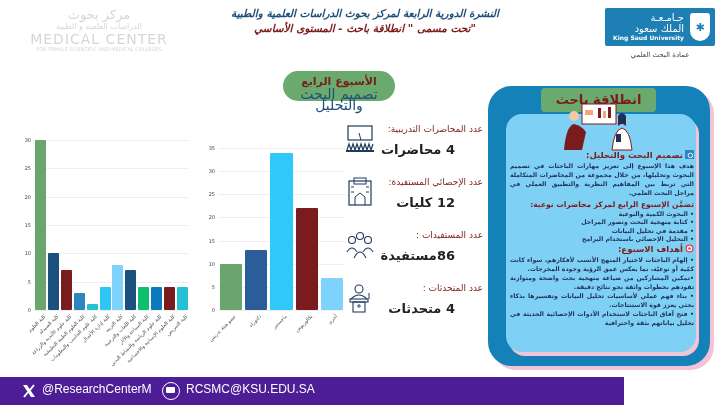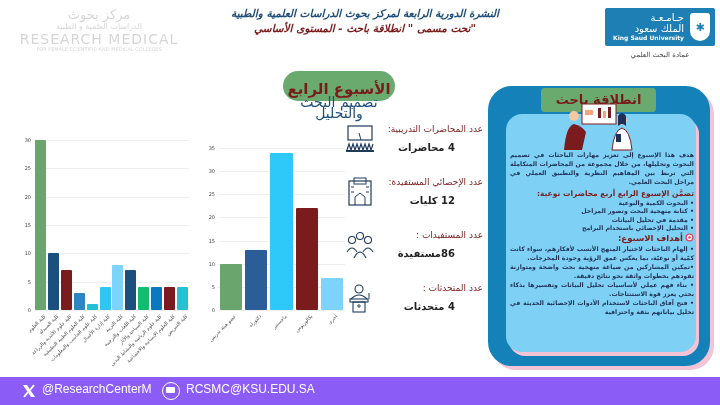--- a/index.html
+++ b/index.html
@@ -23,68 +23,68 @@
   
   .watermark { position: absolute; left: 4px; top: 4px; width: 190px; height: 130px; opacity: 0.35; text-align: center; }
   .watermark .shield { margin: 0 auto; width: 70px; height: 85px; background: #8fb8d8; border-radius: 6px 6px 35px 35px; display: flex; align-items: center; justify-content: center; color: #fff; font-size: 24px; font-weight: bold; }
   .watermark .w1 { font-size: 13px; color: #8a8a8a; direction: rtl; margin-top: 4px; line-height: 14px; }
   .watermark .w2 { font-size: 8px; color: #8a8a8a; direction: rtl; line-height: 10px; }
   .watermark .w3 { font-size: 14px; color: #8a8a8a; letter-spacing: 1px; line-height: 14px; }
   .watermark .w4 { font-size: 5px; color: #8a8a8a; line-height: 7px; }
 
   
   .week-pill { position: absolute; left: 283px; top: 71px; width: 112px; height: 30px; background: #6aaa6e; border-radius: 15px; text-align: center; direction: rtl; }
-  .week-pill .t1 { font-size: 15px; font-weight: bold; color: #7b1c1c; line-height: 15px; margin-top: 11px; }
+  .week-pill .t1 { font-size: 11px; font-weight: bold; color: #7b1c1c; line-height: 15px; margin-top: 3px; }
   .week-pill .t2 { font-size: 14px; color: #1f4e79; line-height: 11px; }
 
   
   .chart { position: absolute; }
   .chart .plot { position: absolute; }
   .chart .gridline { position: absolute; left: 0; right: 0; height: 1px; background: #efefef; }
   .chart .ytick { position: absolute; width: 14px; text-align: right; font-size: 5px; color: #444; }
   .chart .bar { position: absolute; bottom: 0; border-radius: 1px; }
   .chart .xlabel { position: absolute; font-size: 5px; color: #555; white-space: nowrap; transform-origin: right top; transform: rotate(-45deg); direction: rtl; }
   .chart1 { left: 14px; top: 136px; width: 175px; height: 230px; }
   .chart2 { left: 200px; top: 136px; width: 145px; height: 230px; }
 
   
   .stats { position: absolute; left: 345px; top: 120px; width: 138px; direction: rtl; }
   .stat { position: relative; height: 53px; }
   .stat .label { position: absolute; right: 0; top: 4px; font-size: 9px; font-weight: normal; color: #7b1c1c; white-space: nowrap; }
-  .stat .value { position: absolute; right: 28px; top: 22px; font-size: 10px; font-weight: bold; color: #222; white-space: nowrap; }
+  .stat .value { position: absolute; right: 28px; top: 22px; font-size: 13px; font-weight: bold; color: #222; white-space: nowrap; }
   .stat .icon { position: absolute; left: 0; top: 4px; width: 30px; height: 30px; color: #1f3b5c; }
 
   
   .panel-shadow { position: absolute; left: 492px; top: 90px; width: 222px; height: 280px; background: #f2c4d6; border-radius: 24px; }
   .panel { position: absolute; left: 488px; top: 86px; width: 222px; height: 280px; background: #1482b9; border-radius: 24px; }
   .panel-title { position: absolute; left: 541px; top: 88px; width: 115px; height: 24px; background: #6aaa6e; border-radius: 4px; text-align: center; direction: rtl; font-size: 13px; font-weight: bold; color: #7b1c1c; line-height: 24px; }
   .inner-shadow { position: absolute; left: 509px; top: 118px; width: 190px; height: 238px; background: #f2c4d6; border-radius: 16px; }
   .inner { position: absolute; left: 506px; top: 114px; width: 190px; height: 238px; background: #7fd0f5; border-radius: 16px; }
   .illustration { position: absolute; left: 560px; top: 102px; width: 78px; height: 50px; }
   .content { position: absolute; left: 510px; top: 150px; width: 184px; direction: rtl; text-align: right; }
   .content .h { font-size: 8.5px; font-weight: bold; color: #7b1c1c; line-height: 11px; }
   .content .p { font-size: 6.2px; color: #1f2f55; font-weight: bold; line-height: 9px; text-align: justify; }
   .content .li { font-size: 6.2px; color: #1f2f55; font-weight: bold; line-height: 8.3px; }
   .content .ic { display: inline-block; width: 9px; height: 9px; vertical-align: -1px; margin-left: 2px; }
 
   
-  .footer { position: absolute; left: 0; top: 377px; width: 720px; height: 28px; background: #8b5cf6; }
+  .footer { position: absolute; left: 0; top: 377px; width: 624px; height: 28px; background: #4c1d95; }
   .footer .twitter { position: absolute; left: 22px; top: 7px; width: 14px; height: 14px; }
   .footer .handle { position: absolute; left: 42px; top: 5px; font-family: "Liberation Sans", sans-serif; font-size: 12px; color: #fff; }
   .footer .mail { position: absolute; left: 162px; top: 5px; width: 18px; height: 18px; border: 1.5px solid #fff; border-radius: 50%; }
   .footer .mail::after { content: ""; position: absolute; left: 3px; top: 4px; width: 9px; height: 6px; background: #fff; border-radius: 1px; }
   .footer .email { position: absolute; left: 186px; top: 5px; font-family: "Liberation Sans", sans-serif; font-size: 12px; color: #fff; }
 </style>
 </head>
 <body>
 
 <div class="watermark">
   <div class="w1">مركز بحوث</div>
   <div class="w2">الدراسات العلمية و الطبية</div>
-  <div class="w3">RESEARCH MEDICAL</div>
+  <div class="w3">MEDICAL CENTER</div>
   <div class="w4">FOR FEMALE SCIENTIFIC AND MEDICAL COLLEGES</div>
 </div>
 
 <div class="header-titles">
   <div class="l1">النشرة الدورية الرابعة لمركز بحوث الدراسات العلمية والطبية</div>
   <div class="l3">"تحت مسمى " انطلاقة باحث - المستوى الأساسي</div>
 </div>
 
 <div class="ksu-logo">
   <div class="shield">✱</div>
@@ -236,22 +236,28 @@
     <rect x="48" y="5" width="3" height="11" fill="#7a1c1e"></rect>
   <circle cx="14" cy="14" r="5" fill="#f2c9a0"></circle>
   <path d="M4 48 Q6 24 14 22 Q22 24 26 30 L22 48 Z" fill="#7a1c1e"></path>
   <circle cx="62" cy="18" r="5" fill="#f2c9a0"></circle>
   <path d="M58 14 Q62 8 66 14 L66 24 Q62 20 58 24 Z" fill="#1f2f55"></path>
   <path d="M52 48 Q54 28 62 26 Q70 28 72 48 Z" fill="#ffffff" stroke="#7a1c1e" stroke-width="1"></path>
   <rect x="56" y="32" width="5" height="8" fill="#1f2f55"></rect>
 </svg>
 
 <div class="content">
+  <div class="h">
+    <svg class="ic" viewBox="0 0 10 10">
+        <rect x="0" y="0" width="10" height="10" fill="#2e86c1"></rect>
+        <circle cx="6" cy="6" r="2.5" fill="none" stroke="#fff" stroke-width="1"></circle>
+      </svg><span>تصميم البحث والتحليل:</span>
+  </div>
   <div class="p">هدف هذا الإسبوع إلى تعزيز مهارات الباحثات في تصميم البحوث وتحليلها، من خلال مجموعة من المحاضرات المتكاملة التي تربط بين المفاهيم النظرية والتطبيق العملي في مراحل البحث العلمي.</div>
-  <div class="h" style="margin-top:2px; font-size:7.5px;">تضمَّن الإسبوع الرابع أربع محاضرات نوعية:</div>
+  <div class="h" style="margin-top:2px; font-size:7.5px;">تضمَّن الإسبوع الرابع لمركز محاضرات نوعية:</div>
   <div class="li">• <span>البحوث الكمية والنوعية</span></div>
   <div class="li">• <span>كتابة منهجية البحث وتصور المراحل</span></div>
   <div class="li">• <span>مقدمة في تحليل البيانات</span></div>
   <div class="li">• <span>التحليل الإحصائي باستخدام البرامج</span></div>
   <div class="h" style="margin-top:1px;">
     <svg class="ic" viewBox="0 0 10 10">
         <circle cx="5" cy="5" r="4.5" fill="#e0445c"></circle>
         <circle cx="5" cy="5" r="3" fill="#fff"></circle>
         <circle cx="5" cy="5" r="1.5" fill="#e0445c"></circle>
       </svg><span>أهداف الاسبوع:</span>

